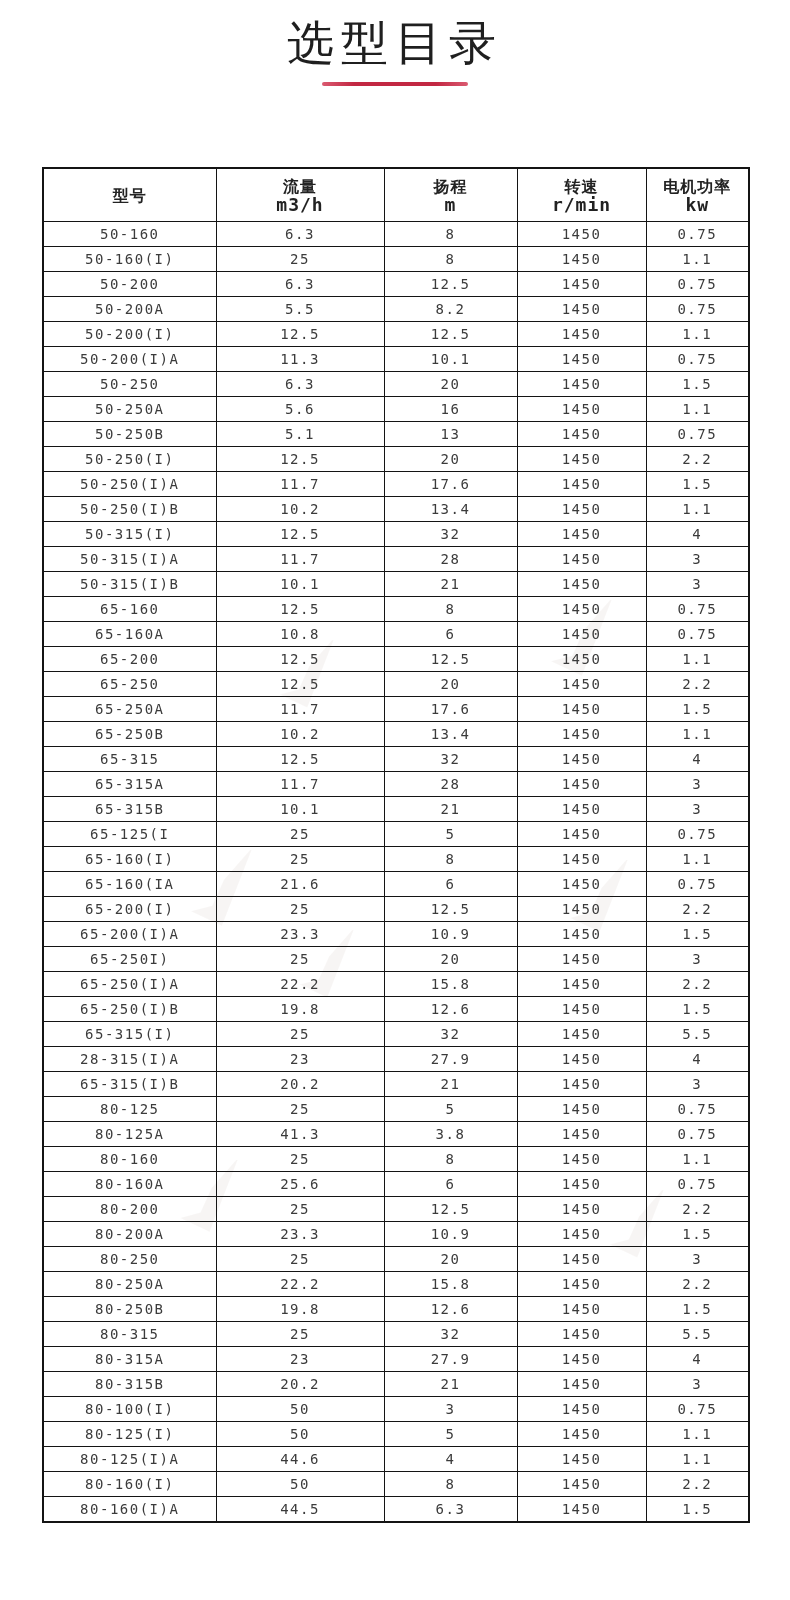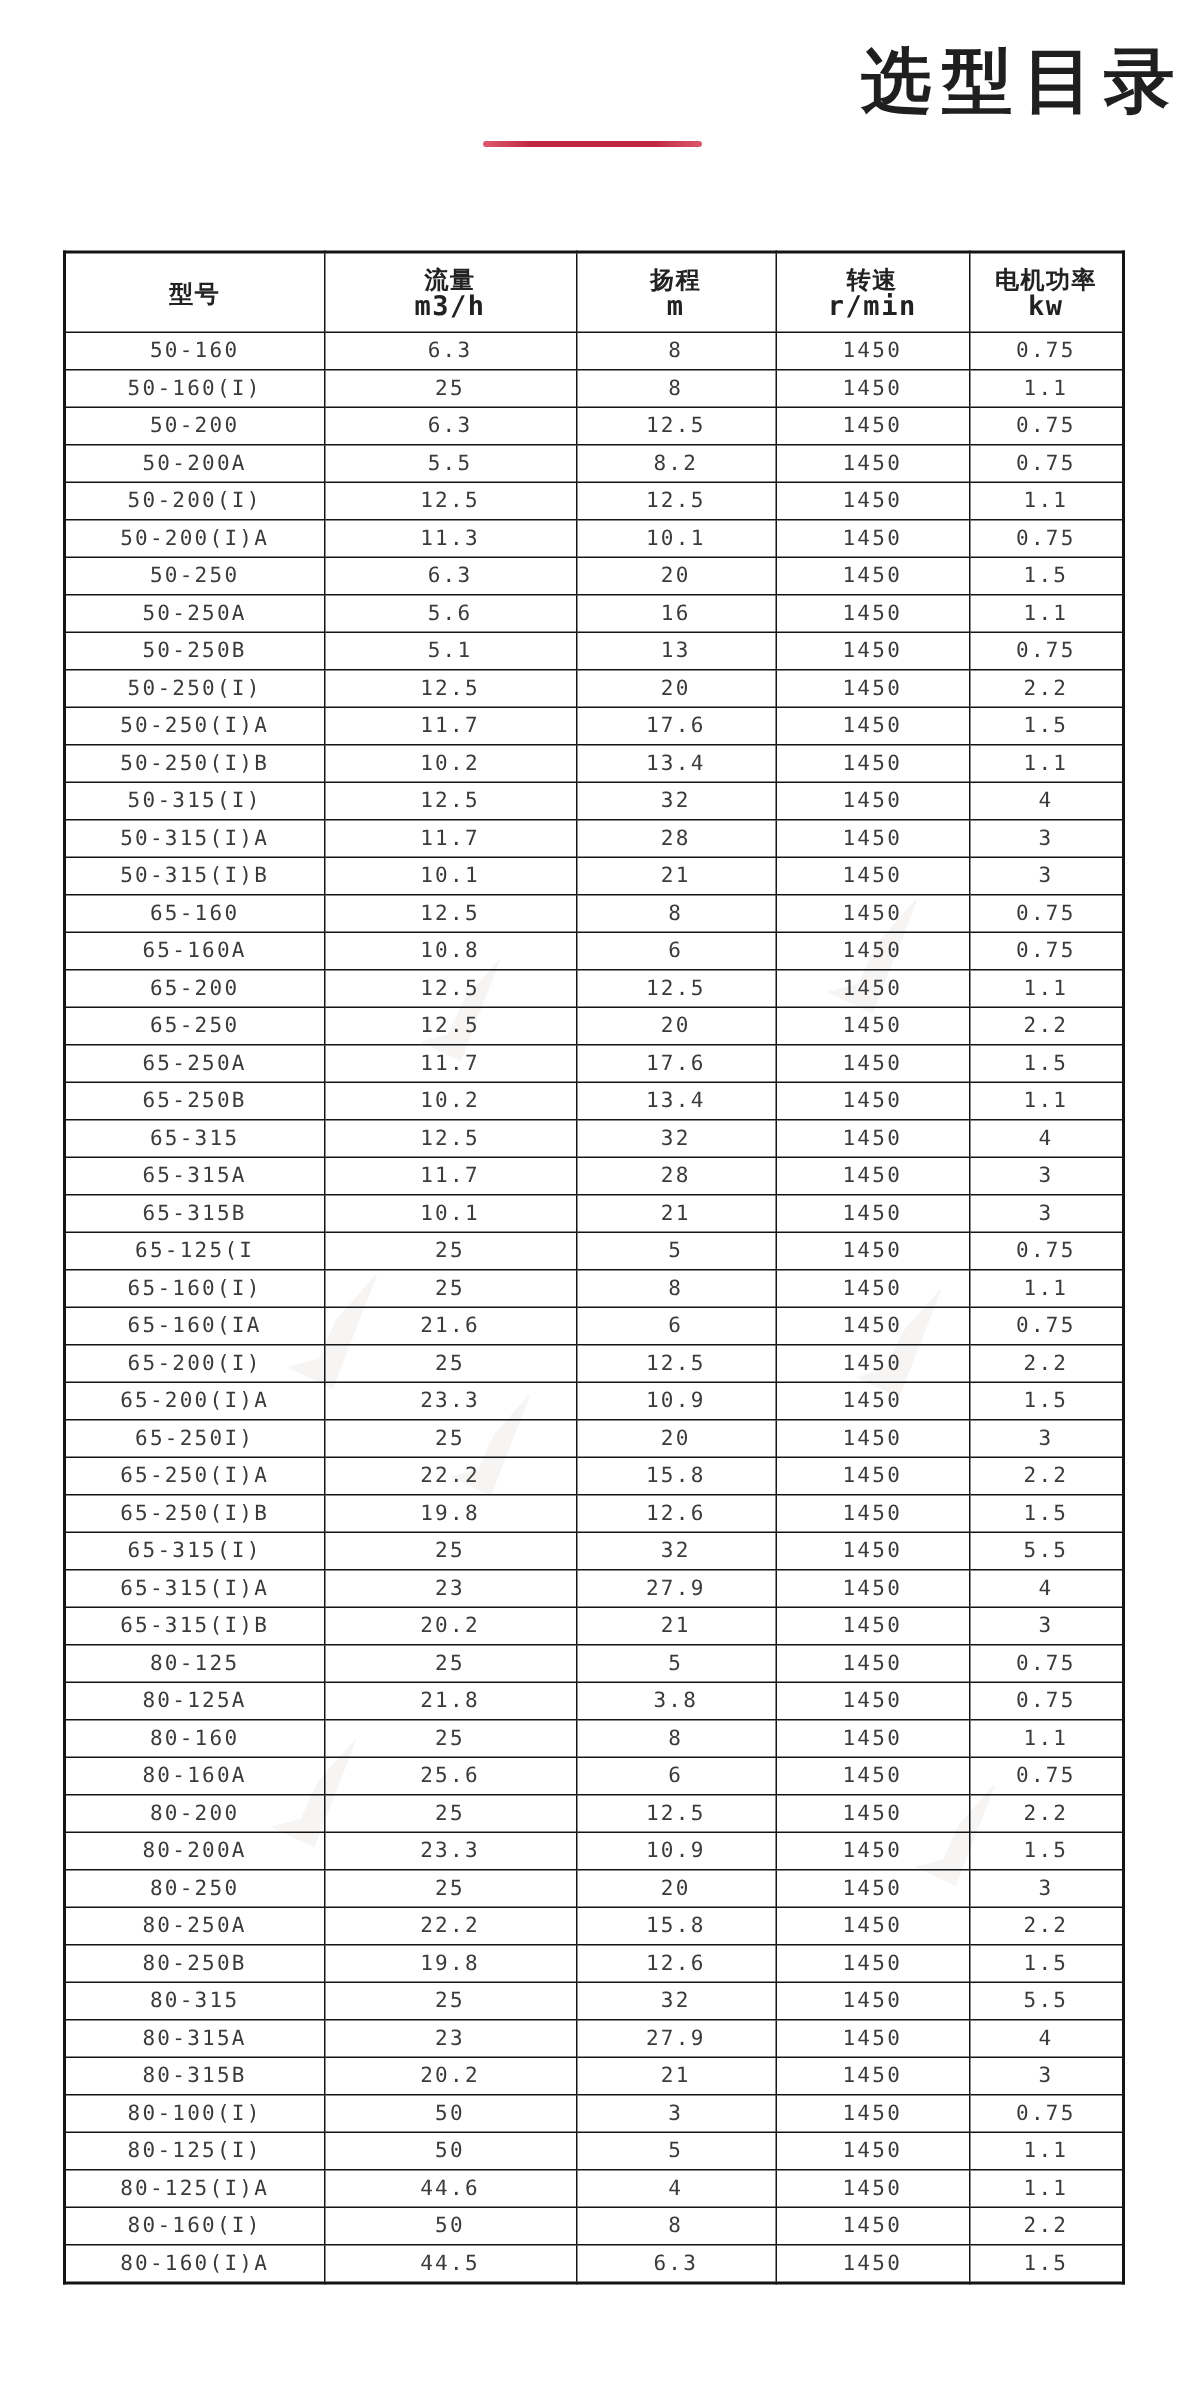--- a/index.html
+++ b/index.html
@@ -10,25 +10,25 @@
   }
   .sheet {
     position: relative;
     width: 790px;
     height: 1600px;
     background: #ffffff;
     overflow: hidden;
   }
   .title {
     margin: 0;
-    padding-top: 28px;
-    text-align: right;
+    padding-top: 16px;
+    text-align: center;
     font-size: 47px;
     line-height: 54px;
-    font-weight: 700;
+    font-weight: 400;
     letter-spacing: 7px;
     color: #1f1f1f;
     font-family: "DejaVu Sans", "Liberation Sans", sans-serif;
   }
   .title-underline {
     width: 146px;
     height: 4px;
     margin: 12px auto 0 auto;
     border-radius: 2px;
     background: linear-gradient(90deg, #da5a70 0%, #c22742 22%, #c22742 78%, #da5a70 100%);
@@ -392,21 +392,21 @@
           <td>1.5</td>
         </tr>
         <tr>
           <td>65-315(I)</td>
           <td>25</td>
           <td>32</td>
           <td>1450</td>
           <td>5.5</td>
         </tr>
         <tr>
-          <td>65-315(I)A</td>
+          <td>28-315(I)A</td>
           <td>23</td>
           <td>27.9</td>
           <td>1450</td>
           <td>4</td>
         </tr>
         <tr>
           <td>65-315(I)B</td>
           <td>20.2</td>
           <td>21</td>
           <td>1450</td>
@@ -414,21 +414,21 @@
         </tr>
         <tr>
           <td>80-125</td>
           <td>25</td>
           <td>5</td>
           <td>1450</td>
           <td>0.75</td>
         </tr>
         <tr>
           <td>80-125A</td>
-          <td>21.8</td>
+          <td>41.3</td>
           <td>3.8</td>
           <td>1450</td>
           <td>0.75</td>
         </tr>
         <tr>
           <td>80-160</td>
           <td>25</td>
           <td>8</td>
           <td>1450</td>
           <td>1.1</td>

